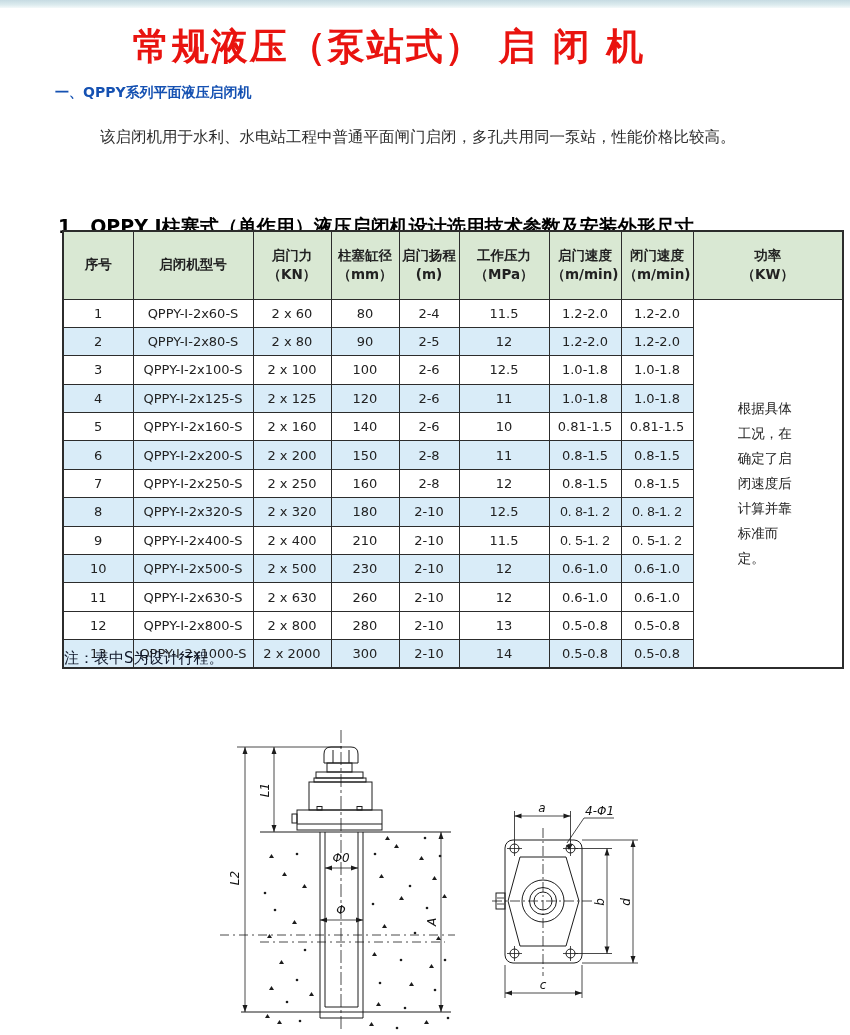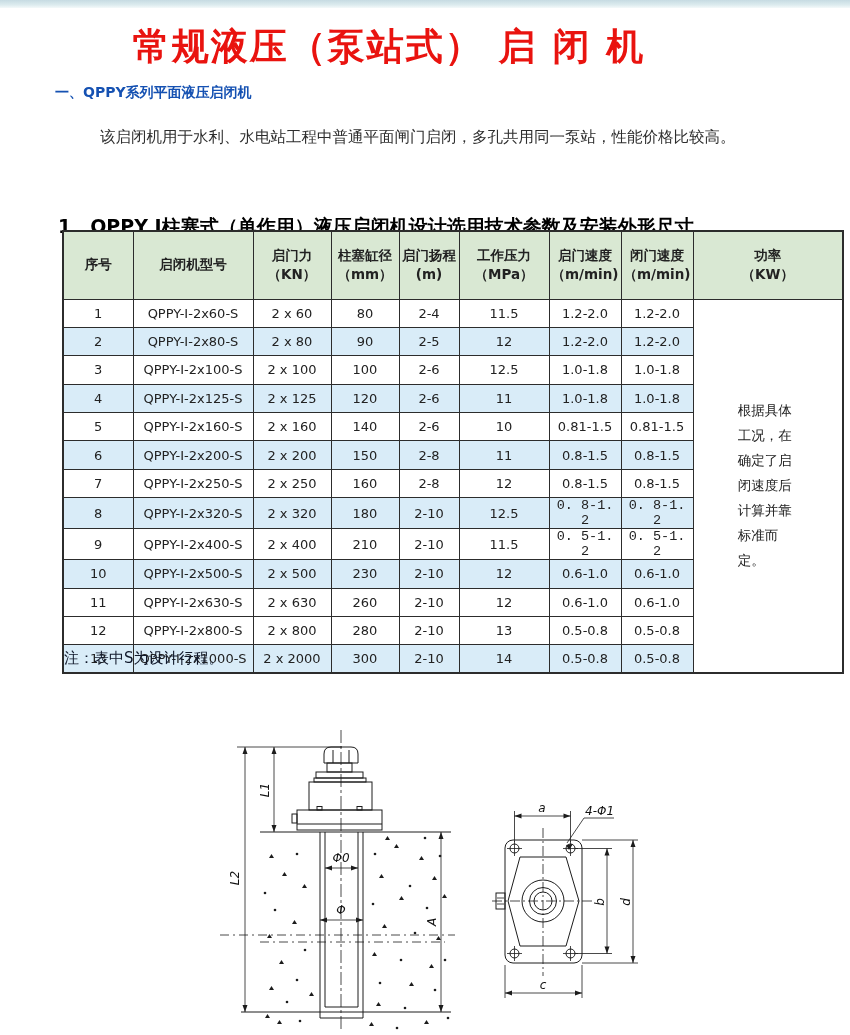--- a/index.html
+++ b/index.html
@@ -20,21 +20,21 @@
 
   table.spec{position:absolute;top:230px;left:62px;width:780px;
     border-collapse:collapse;table-layout:fixed;border:2px solid #2c2c2c;}
   .spec th,.spec td{border:1px solid #2c2c2c;text-align:center;vertical-align:middle;
     padding:0;overflow:hidden;}
   .spec thead tr{height:68px;}
   .spec thead th{background:#d9e8d3;font-size:13.5px;font-weight:600;color:#222;line-height:1.45;}
   .spec tbody tr{height:28.4px;}
   .spec tbody td{background:#ffffff;font-size:13px;color:#222;}
   .spec tbody tr.shaded td{background:#d9ecf8;}
-  .spec td.serif{font-family:Liberation Mono, monospace;font-size:13.5px;}
+  .spec td.serif{font-family:Liberation Sans, sans-serif;font-size:13.5px;}
   .spec td.power{background:#ffffff !important;}
   .power-inner{width:60px;margin:8px auto;text-align:left;font-size:13.5px;line-height:25px;color:#222;}
 
   .note{position:absolute;top:649px;left:64px;font-size:15px;color:#0f172a;}
 
   svg{position:absolute;}
   svg line,svg path.ln,svg rect,svg polygon.ln,svg circle{stroke:#1c1c1c;fill:none;stroke-width:1;}
   svg .thin{stroke-width:0.8;}
   svg .fill{fill:#1c1c1c;stroke:none;}
   svg text{fill:#111;font-family:"DejaVu Sans","Liberation Sans",sans-serif;

